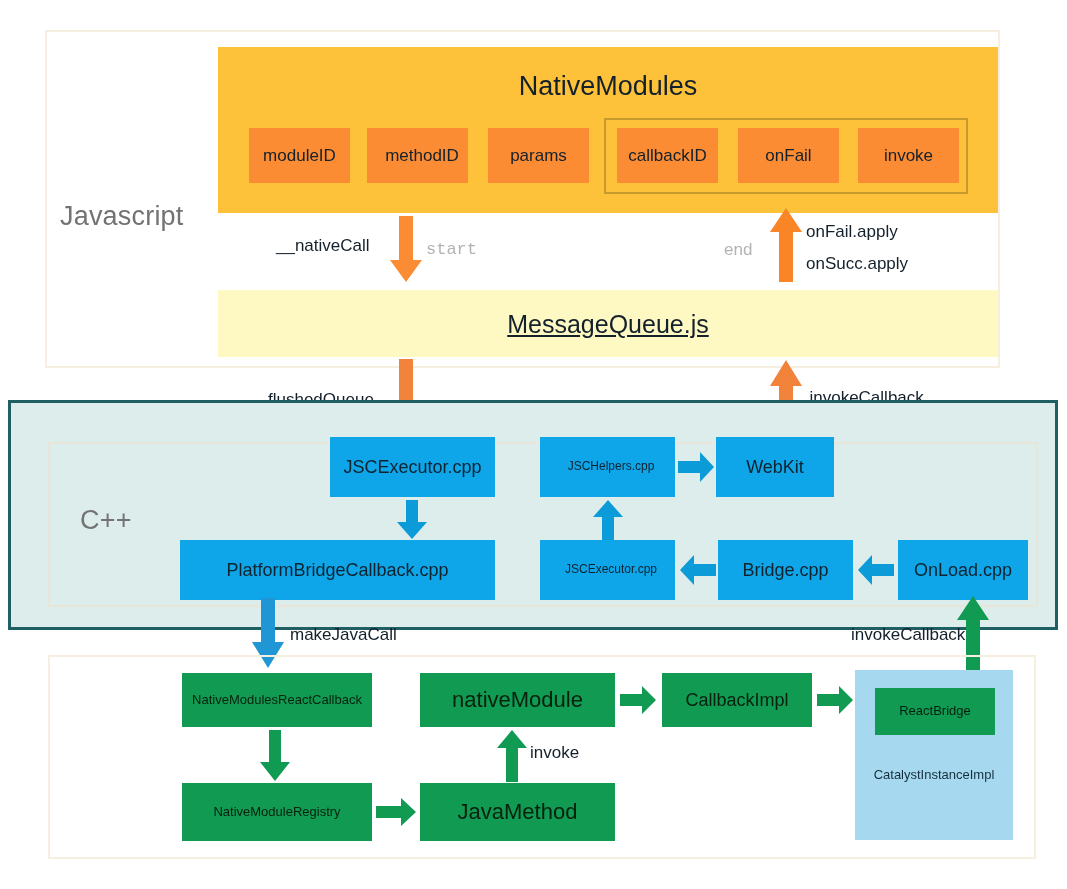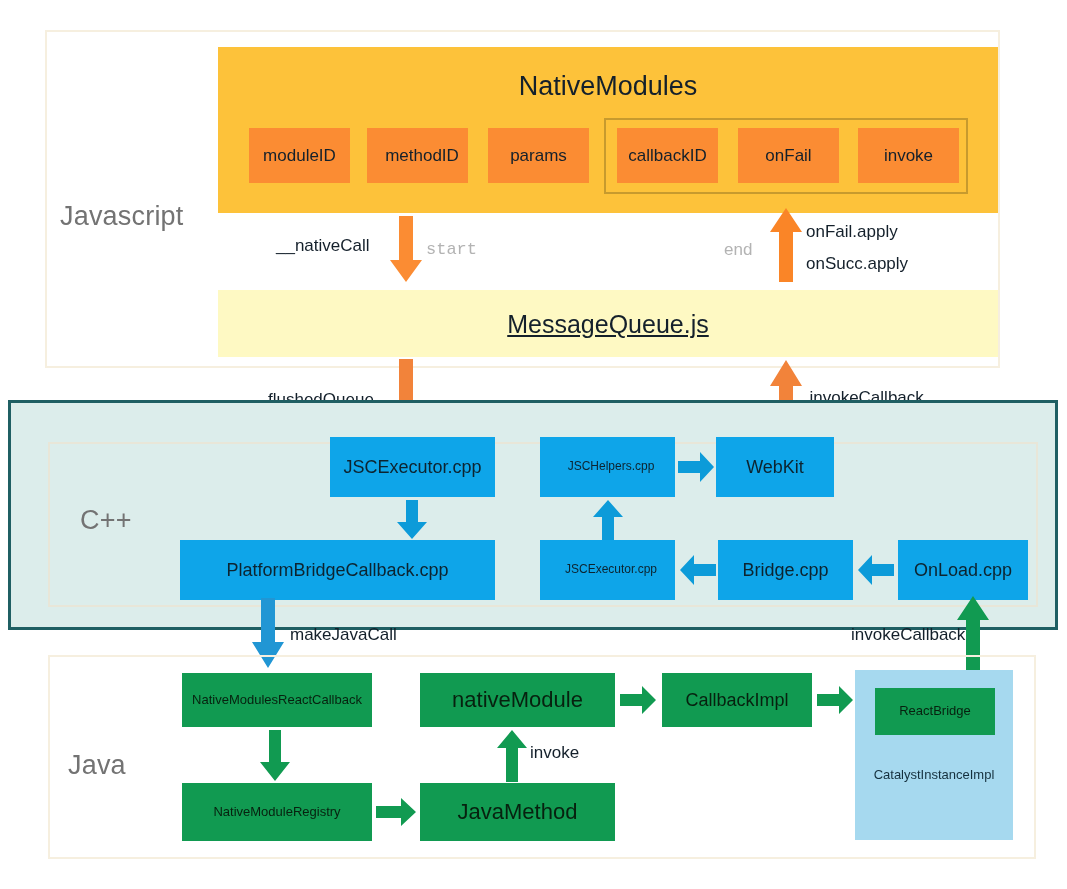--- a/index.html
+++ b/index.html
@@ -177,21 +177,20 @@
   </svg>
   <div class="abs edge-label" style="left:290px; top:625px;">makeJavaCall</div>
 
   <svg class="abs arrow-svg" style="left:955px; top:596px; width:36px; height:76px;" viewBox="0 0 36 76">
     <polygon points="18,0 34,24 25,24 25,76 11,76 11,24 2,24" fill="#119A51"></polygon>
   </svg>
   <div class="abs edge-label" style="left:818px; top:625px;margin-left:33px;">invokeCallback</div>
 
   <div class="abs layer-panel" style="left:48px; top:655px; width:988px; height:204px;"></div>
 
-  <div class="abs layer-label" style="left:68px; top:745px; width:120px; height:40px;">Java</div>
 
   <div class="abs block block-green java-small" style="left:182px; top:673px; width:190px; height:54px;">NativeModulesReactCallback</div>
 
   <div class="abs block block-green java-big" style="left:420px; top:673px; width:195px; height:54px;">nativeModule</div>
 
   <svg class="abs arrow-svg" style="left:620px; top:686px; width:36px; height:28px;" viewBox="0 0 36 28">
     <polygon points="0,8 22,8 22,0 36,14 22,28 22,20 0,20" fill="#119A51"></polygon>
   </svg>
 
   <div class="abs block block-green java-mid" style="left:662px; top:673px; width:150px; height:54px;">CallbackImpl</div>

